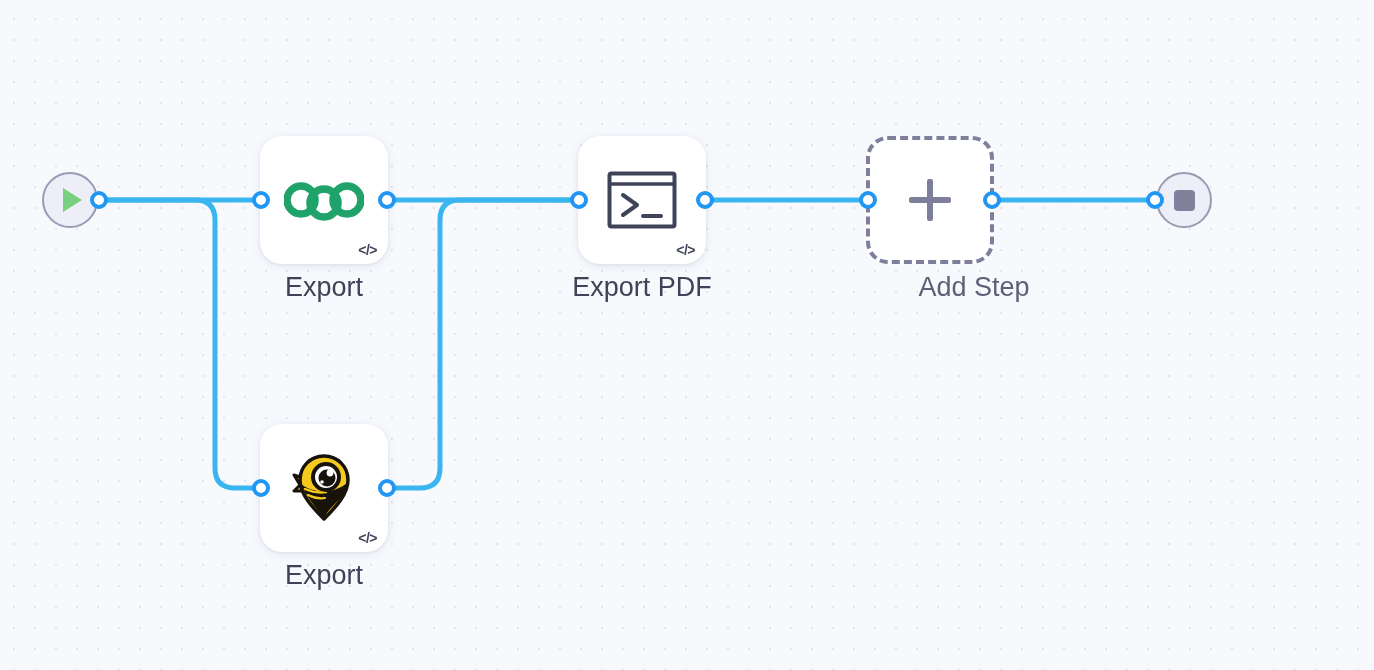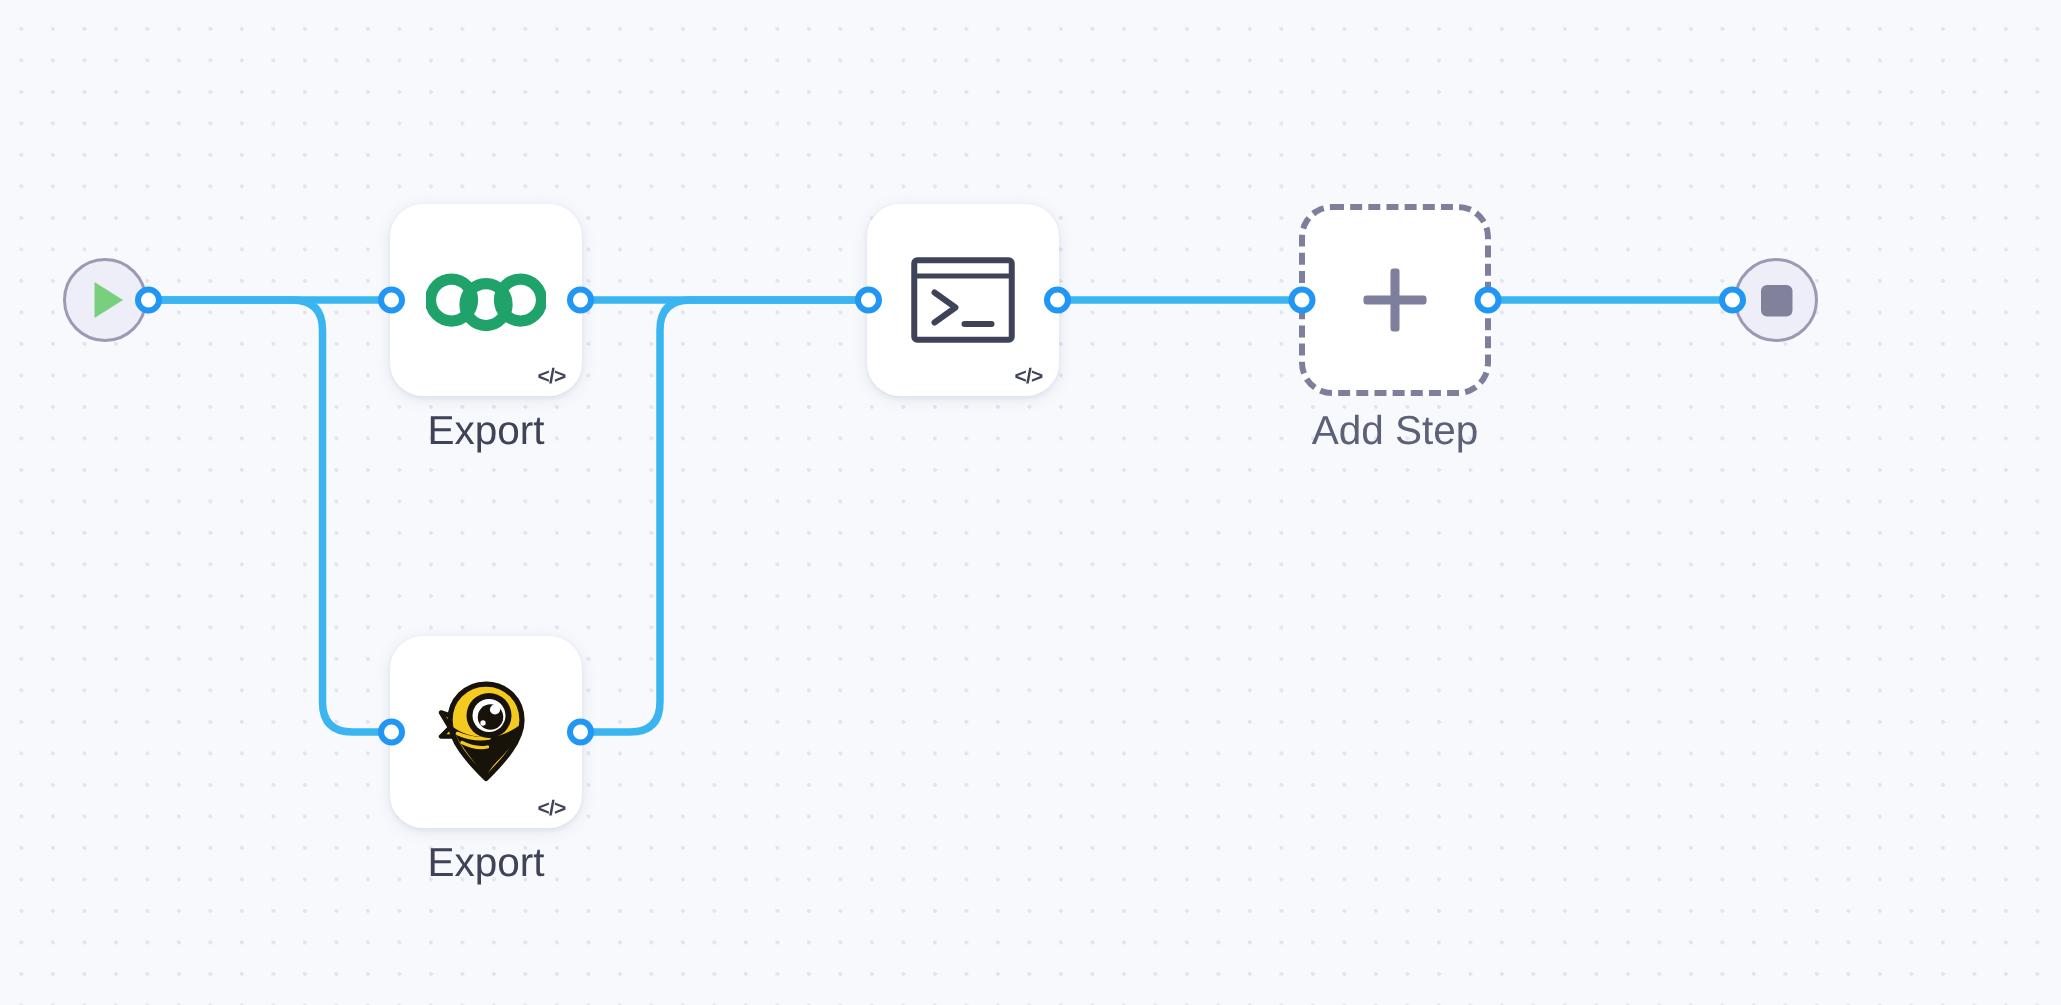--- a/index.html
+++ b/index.html
@@ -132,20 +132,21 @@
     left: 50%;
     transform: translateX(-50%);
     white-space: nowrap;
     font-family: "Liberation Sans", sans-serif;
     font-size: 27px;
     color: #3e4358;
     font-weight: 400;
   }
   .node-label.muted {
     color: #5d6178;
+    margin-left: 44px;
   }
 
   
   .plus-glyph {
     position: relative;
     width: 46px;
     height: 46px;
   }
   .plus-glyph::before,
   .plus-glyph::after {
@@ -233,20 +234,21 @@
       <span>
         <svg class="icon-svg" width="70" height="58" viewBox="0 0 70 58">
           <rect x="2.5" y="2.5" width="65" height="53" rx="2" fill="#ffffff" stroke="#3e4358" stroke-width="4"></rect>
           <line x1="2.5" y1="13" x2="67.5" y2="13" stroke="#3e4358" stroke-width="3.4"></line>
           <polyline points="16,24 30,34 16,44" fill="none" stroke="#3e4358" stroke-width="4" stroke-linecap="round" stroke-linejoin="round"></polyline>
           <line x1="36" y1="45" x2="54" y2="45" stroke="#3e4358" stroke-width="4" stroke-linecap="round"></line>
         </svg>
       </span>
       <span class="code-badge">&lt;/&gt;</span>
     </div>
+    <div class="node-label">Export PDF</div>
   </div>
 
   <div class="node" style="left:930px; top:200px;">
     <div class="node-card dashed">
       <div class="plus-glyph"></div>
     </div>
     <div class="node-label muted">Add Step</div>
   </div>
 
   <div class="terminal-node" style="left:1184px; top:200px;">

